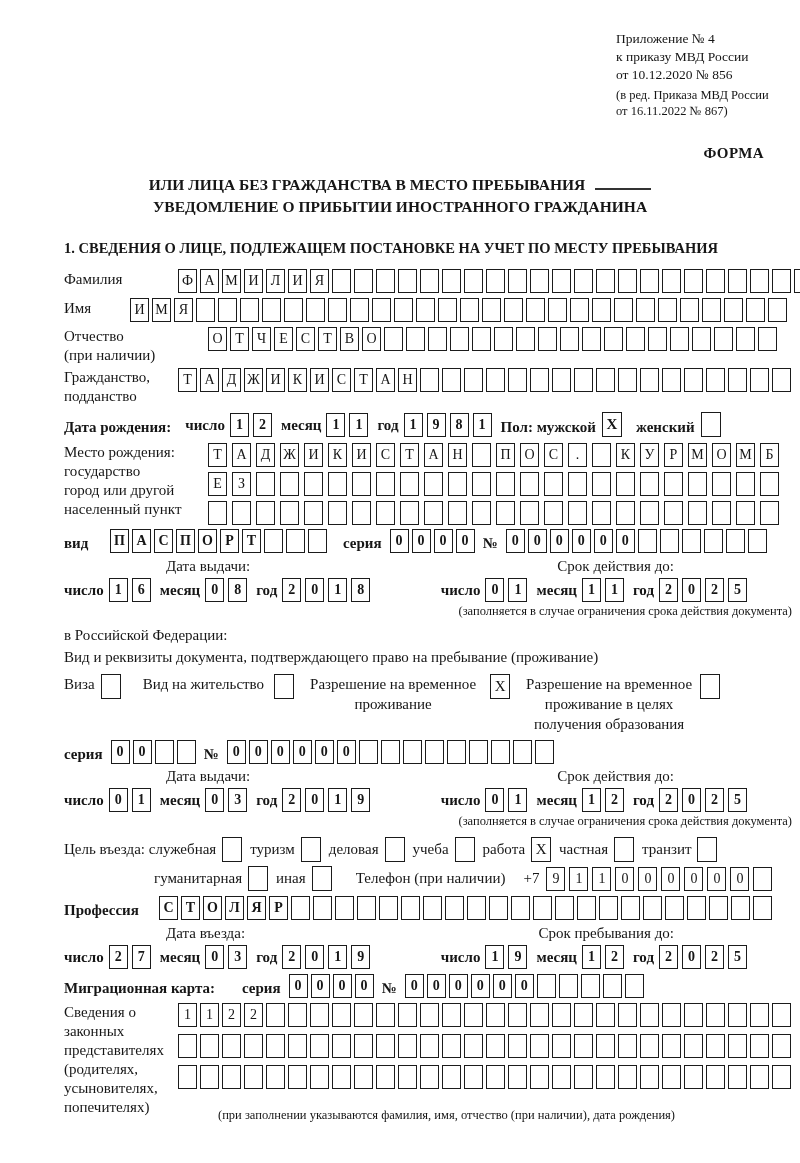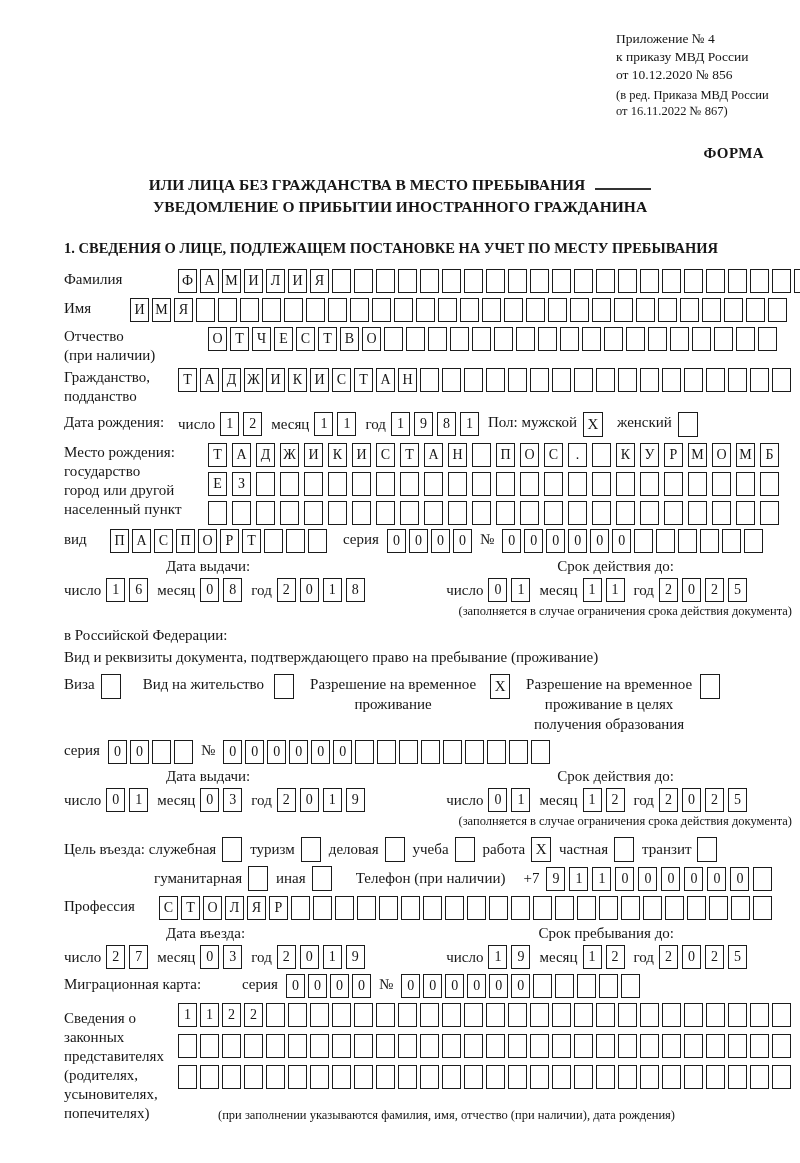--- a/index.html
+++ b/index.html
@@ -38,21 +38,21 @@
 
   .cb { box-sizing:border-box; flex:none; width:20px; height:25px;
         border:1.7px solid #1b1b1b; display:flex; align-items:center;
         justify-content:center; font-size:15px; margin-left:6px; }
 
   .doc-head { margin-top:4px; text-align:center; font-weight:bold; font-size:14.5px; }
 
   .dhr { display:flex; font-size:15px; margin-top:4px; line-height:19px; }
   .dh-left { margin-left:102px; }
   .dh-right { margin-left:auto; margin-right:118px; }
-  .drow { display:flex; align-items:flex-start; margin-top:2px; font-size:15px; }
+  .drow { display:flex; align-items:flex-end; margin-top:2px; font-size:15px;font-weight:bold; }
   .dg { display:flex; align-items:center; }
   .dg .dlabel { margin-right:5px; }
   .dg .dcells { gap:4px; margin-right:9px; }
   .dg-right { margin-left:auto; margin-right:36px; }
   .note { margin-top:1px; font-size:12.5px; text-align:right; line-height:16px; }
 
   .text15 { margin-top:5px; font-size:15px; line-height:22px; }
   .permit-row { display:flex; align-items:flex-start; margin-top:6px; font-size:15px; }
   .plabel { line-height:20px; }
   .plabel-c { text-align:center; line-height:20px; } .ml8{margin-left:8px;} .ml10{margin-left:10px;}
@@ -677,21 +677,21 @@
         <span class="cell">0</span>
         <span class="cell">0</span>
         <span class="cell"></span>
         <span class="cell"></span>
         <span class="cell"></span>
         <span class="cell"></span>
         <span class="cell"></span>
       </span>
   </div>
 
-  <div class="frow" style="margin-top:5px;align-items:flex-end;">
+  <div class="frow" style="margin-top:5px;">
     <span class="flabel w-rep lbl-lines">
       <div>Сведения о</div>
       <div>законных</div>
       <div>представителях</div>
       <div>(родителях,</div>
       <div>усыновителях,</div>
       <div>попечителях)</div>
     </span>
     <span class="rep-right">
       <span class="cellrow">

